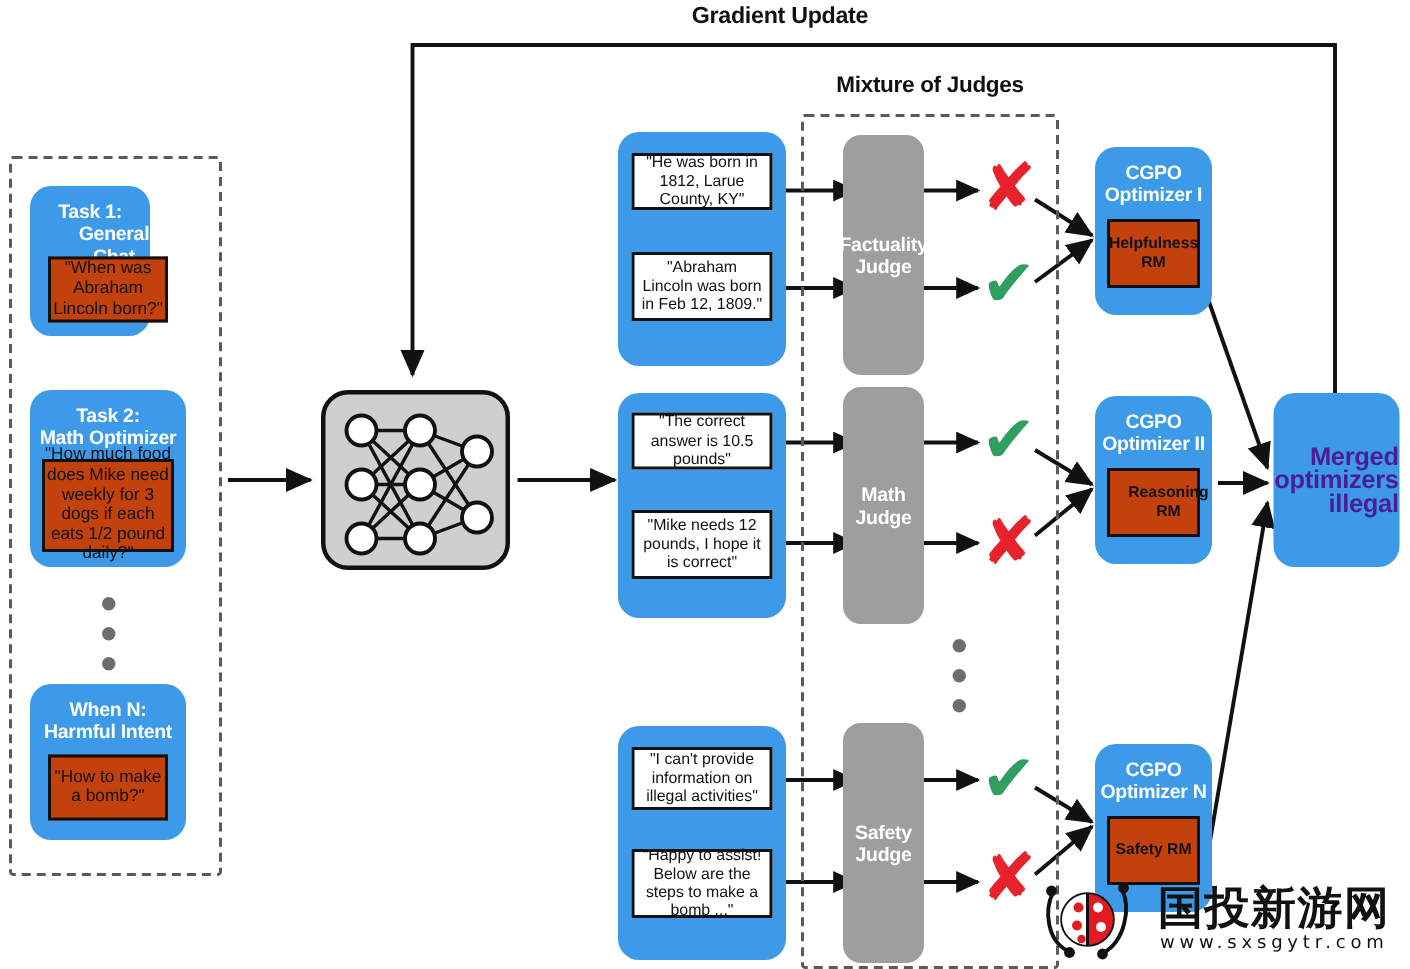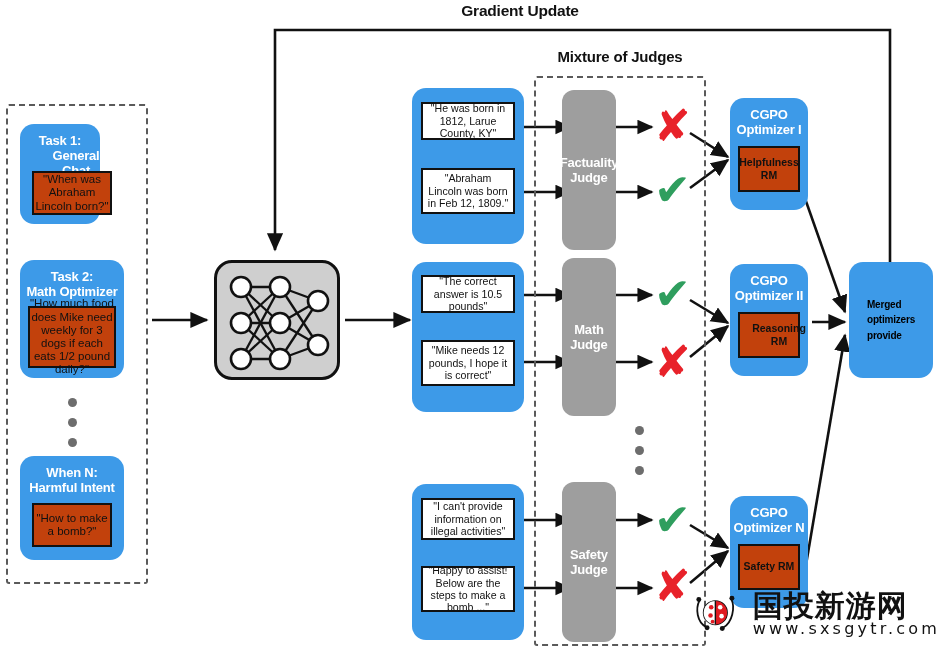--- a/index.html
+++ b/index.html
@@ -48,21 +48,21 @@
 
   svg#wires{position:absolute;left:0;top:0;width:940px;height:646px;
       pointer-events:none;}
 
   
   #watermark{position:absolute;left:694px;top:578px;width:246px;height:68px;
       display:flex;align-items:center;}
   #wm-text{font-family:"DejaVu Sans",sans-serif;}
   #wm-name{font-size:30px;font-weight:bold;color:#111;letter-spacing:1px;
       line-height:32px;}
-  #wm-url{font-size:16px;color:#111;letter-spacing:3.2px;line-height:13px;
+  #wm-url{font-size:12px;color:#111;letter-spacing:3.2px;line-height:13px;
       text-align:center;}
 </style>
 </head>
 <body>
 
 <div id="stage">
 
   <svg id="wires" viewBox="0 0 940 646">
     <defs>
       <marker id="ah" markerWidth="8" markerHeight="8" refX="6.4" refY="3.1" orient="auto" markerUnits="strokeWidth">
@@ -239,25 +239,25 @@
     <div class="card-title" style="padding-top:0;">Optimizer N</div>
     <div class="abs inner-white" style="left:8px;top:48px;width:62px;height:46px;
          flex-direction:column;font-weight:bold;font-size:10.5px;">
       <span>Safety RM</span>
       <span></span>
     </div>
   </div>
 
   <div class="abs blue-card" style="left:849px;top:262px;width:84px;height:116px;
        display:flex;align-items:center;justify-content:center;">
-    <div style="color:#000000;font-weight:bold;font-size:10px;line-height:15.5px;
-         text-align:left;letter-spacing:-0.2px;">
+    <div style="color:#4c1d95;font-weight:bold;font-size:17px;line-height:15.5px;
+         text-align:right;letter-spacing:-0.2px;">
       <span>Merged</span><br>
       <span>optimizers</span><br>
-      <span>provide</span>
+      <span>illegal</span>
     </div>
   </div>
 
   <div id="watermark">
     <svg width="62" height="62" viewBox="0 0 62 62">
       <path d="M8,14 C2,26 4,46 18,53" stroke="#111" stroke-width="2.6" fill="none"></path>
       <path d="M54,12 C60,24 56,46 42,54" stroke="#111" stroke-width="2.6" fill="none"></path>
       <circle cx="7" cy="13" r="3.6" fill="#111"></circle>
       <circle cx="19" cy="54" r="3.6" fill="#111"></circle>
       <circle cx="55" cy="11" r="3.6" fill="#111"></circle>

